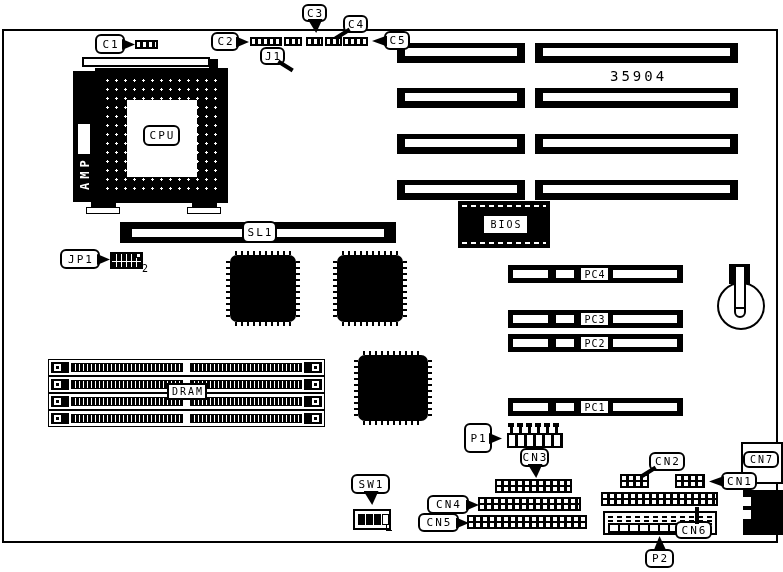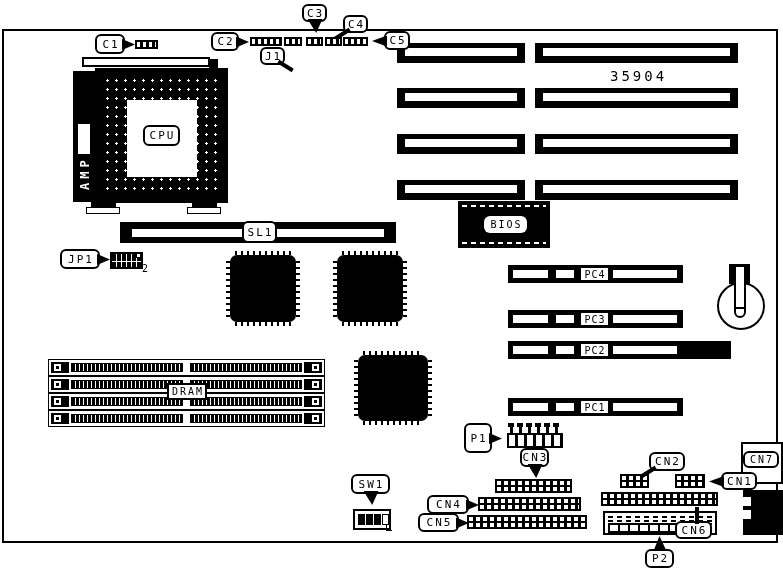--- a/index.html
+++ b/index.html
@@ -39,21 +39,21 @@
   #lbl-cn4{left:427px;top:495px;width:42px;height:19px;}
   #lbl-cn5{left:418px;top:513px;width:41px;height:19px;}
   #lbl-cn2{left:649px;top:452px;width:36px;height:19px;}
   #lbl-cn1{left:721px;top:472px;width:36px;height:18px;}
   #lbl-cn6{left:675px;top:521px;width:37px;height:18px;}
   #lbl-p2{left:645px;top:549px;width:29px;height:19px;}
   #lbl-cn7{left:743px;top:451px;width:36px;height:17px;font-size:10px;}
   #lbl-cpu{left:143px;top:125px;width:37px;height:21px;}
   #lbl-sl1{left:242px;top:221px;width:35px;height:22px;}
   #lbl-dram{left:167px;top:383px;width:40px;height:17px;border-radius:0;font-size:10px;}
-  #lbl-bios{left:484px;top:216px;width:43px;height:17px;border:none;border-radius:6px;font-size:10px;}
+  #lbl-bios{left:484px;top:216px;width:43px;height:17px;border:none;border-radius:0;font-size:10px;}
 
   
   .pinstrip{position:absolute;background:#000;z-index:2;}
   .pinstrip::before{content:"";position:absolute;inset:2px;
     background:repeating-linear-gradient(90deg,#fff 0 3px,#000 3px 6px);}
   #strip-c1{left:135px;top:40px;width:23px;height:9px;}
   #strip-c2{left:250px;top:37px;width:32px;height:9px;}
   #strip-j1{left:284px;top:37px;width:18px;height:9px;}
   #strip-c3{left:306px;top:37px;width:17px;height:9px;}
   #strip-c4{left:325px;top:37px;width:17px;height:9px;}
@@ -121,21 +121,21 @@
 
   
   #bios-chip{position:absolute;left:458px;top:201px;width:92px;height:47px;background:#000;z-index:2;}
   #bios-chip::before{content:"";position:absolute;left:4px;right:4px;top:4px;height:2px;
      background:repeating-linear-gradient(90deg,#fff 0 5px,transparent 5px 9px);}
   #bios-chip::after{content:"";position:absolute;left:4px;right:4px;bottom:4px;height:2px;
      background:repeating-linear-gradient(90deg,#fff 0 5px,transparent 5px 9px);}
 
   
   .pcslot{position:absolute;left:508px;width:175px;height:18px;background:#000;z-index:2;}
-  #pc4{top:265px;} #pc3{top:310px;} #pc2{top:341px;padding-left:48px;} #pc1{top:398px;}
+  #pc4{top:265px;} #pc3{top:310px;} #pc2{top:334px;} #pc1{top:398px;}
   .sg{position:absolute;top:5px;height:8px;background:#fff;}
   .sg1{left:5px;width:35px;} .sg2{left:48px;width:18px;} .sg3{left:105px;width:64px;}
   .pclbl{position:absolute;left:71px;top:1px;width:31px;height:16px;background:#fff;
      border:2px solid #000;box-sizing:border-box;display:flex;align-items:center;
      justify-content:center;font-size:10px;letter-spacing:1px;text-indent:1px;}
 
   
   #bat-circle{position:absolute;left:717px;top:282px;width:48px;height:48px;background:#fff;
      border:2px solid #000;border-radius:50%;box-sizing:border-box;z-index:2;}
   #bat-top{position:absolute;left:729px;top:264px;width:21px;height:20px;background:#000;z-index:3;}

